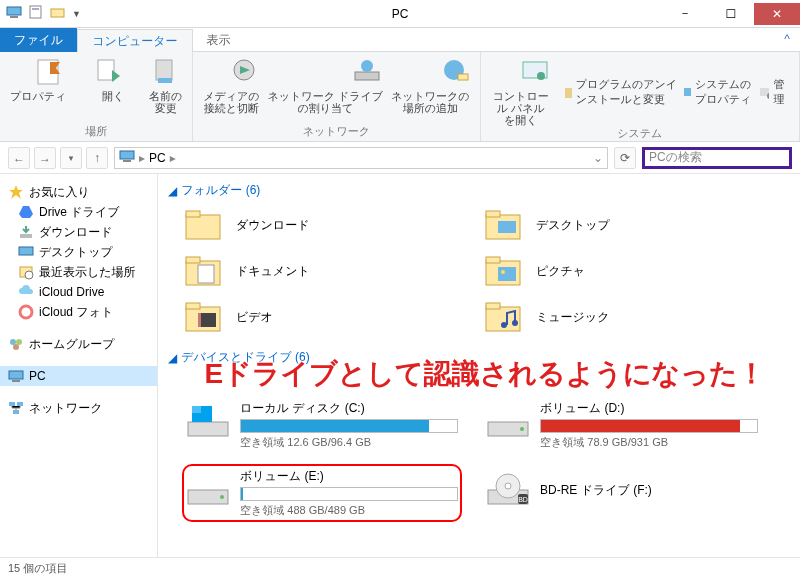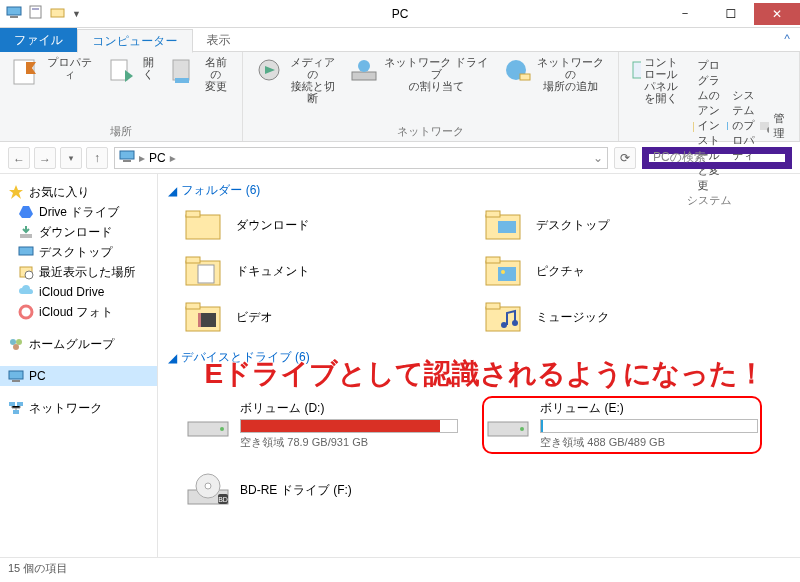--- a/index.html
+++ b/index.html
@@ -15,28 +15,28 @@
 .ribbon-tabs { height: 24px; background: #fff; display: flex; border-bottom: 1px solid #dadada; }
 .tab { padding: 3px 14px; font-size: 12px; height: 24px; display: flex; align-items: center; }
 .tab.file { background: #1979ca; color: #fff; }
 .tab.active { color: #1979ca; border: 1px solid #dadada; border-bottom-color: #f5f6f7; background: #f5f6f7; position: relative; top: 1px; font-family: Liberation Mono, monospace; }
 .tab.muted { color: #666; }
 
 .ribbon { height: 90px; background: #f5f6f7; display: flex; border-bottom: 1px solid #dadada; }
 .group { padding: 4px 10px 2px; border-right: 1px solid #e0e0e0; display: flex; flex-direction: column; justify-content: space-between; }
 .group-label { text-align: center; font-size: 11px; color: #777; }
 .group-buttons { display: flex; gap: 8px; }
-.rbtn { display: flex; align-items: flex-start; gap: 2px; font-size: 11px; color: #444; min-width: 50px; text-align: center; line-height: 1.1; }
+.rbtn { display: flex; flex-direction: column; align-items: flex-end; gap: 2px; font-size: 11px; color: #444; min-width: 50px; text-align: center; line-height: 1.1; }
 .rbtn .gicon { width: 32px; height: 32px; }
 
 .navbar { height: 32px; display: flex; align-items: center; gap: 6px; padding: 0 8px; border-bottom: 1px solid #e5e5e5; }
 .navarrows { display: flex; gap: 4px; }
 .navbtn { width: 22px; height: 22px; border: 1px solid #ddd; border-radius: 2px; display: flex; align-items: center; justify-content: center; font-size: 12px; color: #666; background: #fafafa; }
 .addr { flex: 1; height: 22px; border: 1px solid #ccc; display: flex; align-items: center; font-size: 12px; padding: 0 4px; gap: 4px; }
-.search { width: 150px; height: 22px; border: 7px solid #4c1d95; font-size: 12px; padding: 0 4px; color: #888; display: flex; align-items: center; }
+.search { width: 150px; height: 22px; border: 3px solid #4c1d95; font-size: 12px; padding: 0 4px; color: #888; display: flex; align-items: center; }
 
 .body { display: flex; height: 383px; }
 .nav { width: 158px; border-right: 1px solid #e5e5e5; padding: 8px 0; font-size: 12px; overflow: hidden; }
 .navitem { display: flex; align-items: center; gap: 5px; padding: 2px 0 2px 18px; height: 20px; white-space: nowrap; }
 .navitem.root { padding-left: 8px; font-weight: normal; }
 .navitem .icon { width: 16px; height: 16px; flex-shrink: 0; }
 .navitem.sel { background: #cce8ff; }
 .navspacer { height: 12px; }
 
 .content { flex: 1; padding: 6px 10px; font-size: 12px; position: relative; overflow: hidden; }
@@ -351,20 +351,34 @@
         <span>◢</span>
         <span>デバイスとドライブ (6)</span>
       </div>
 
     <div class="annotation">Eドライブとして認識されるようになった！</div>
 
     <div class="drive-grid" style="margin-top:24px">
       <div class="drive-item">
         <svg class="drive-icon">
             <rect x="2" y="22" width="40" height="14" fill="#ddd" stroke="#999"></rect>
+            <rect x="6" y="6" width="20" height="16" fill="#00a2ed"></rect>
+            <rect x="6" y="6" width="9" height="7" fill="#fff" opacity="0.3"></rect>
+          </svg>
+        <div class="drive-info">
+          <div class="drive-name">ローカル ディスク (C:)</div>
+          <div class="drive-bar">
+              <div class="fill" style="width:87%;background:#26a0da"></div>
+            </div>
+          <div class="drive-free">空き領域 12.6 GB/96.4 GB</div>
+        </div>
+      </div>
+      <div class="drive-item">
+        <svg class="drive-icon">
+            <rect x="2" y="22" width="40" height="14" fill="#ddd" stroke="#999"></rect>
             <circle cx="36" cy="29" r="2" fill="#6b6"></circle>
           </svg>
         <div class="drive-info">
           <div class="drive-name">ボリューム (D:)</div>
           <div class="drive-bar">
               <div class="fill" style="width:92%;background:#d93025"></div>
             </div>
           <div class="drive-free">空き領域 78.9 GB/931 GB</div>
         </div>
       </div>

